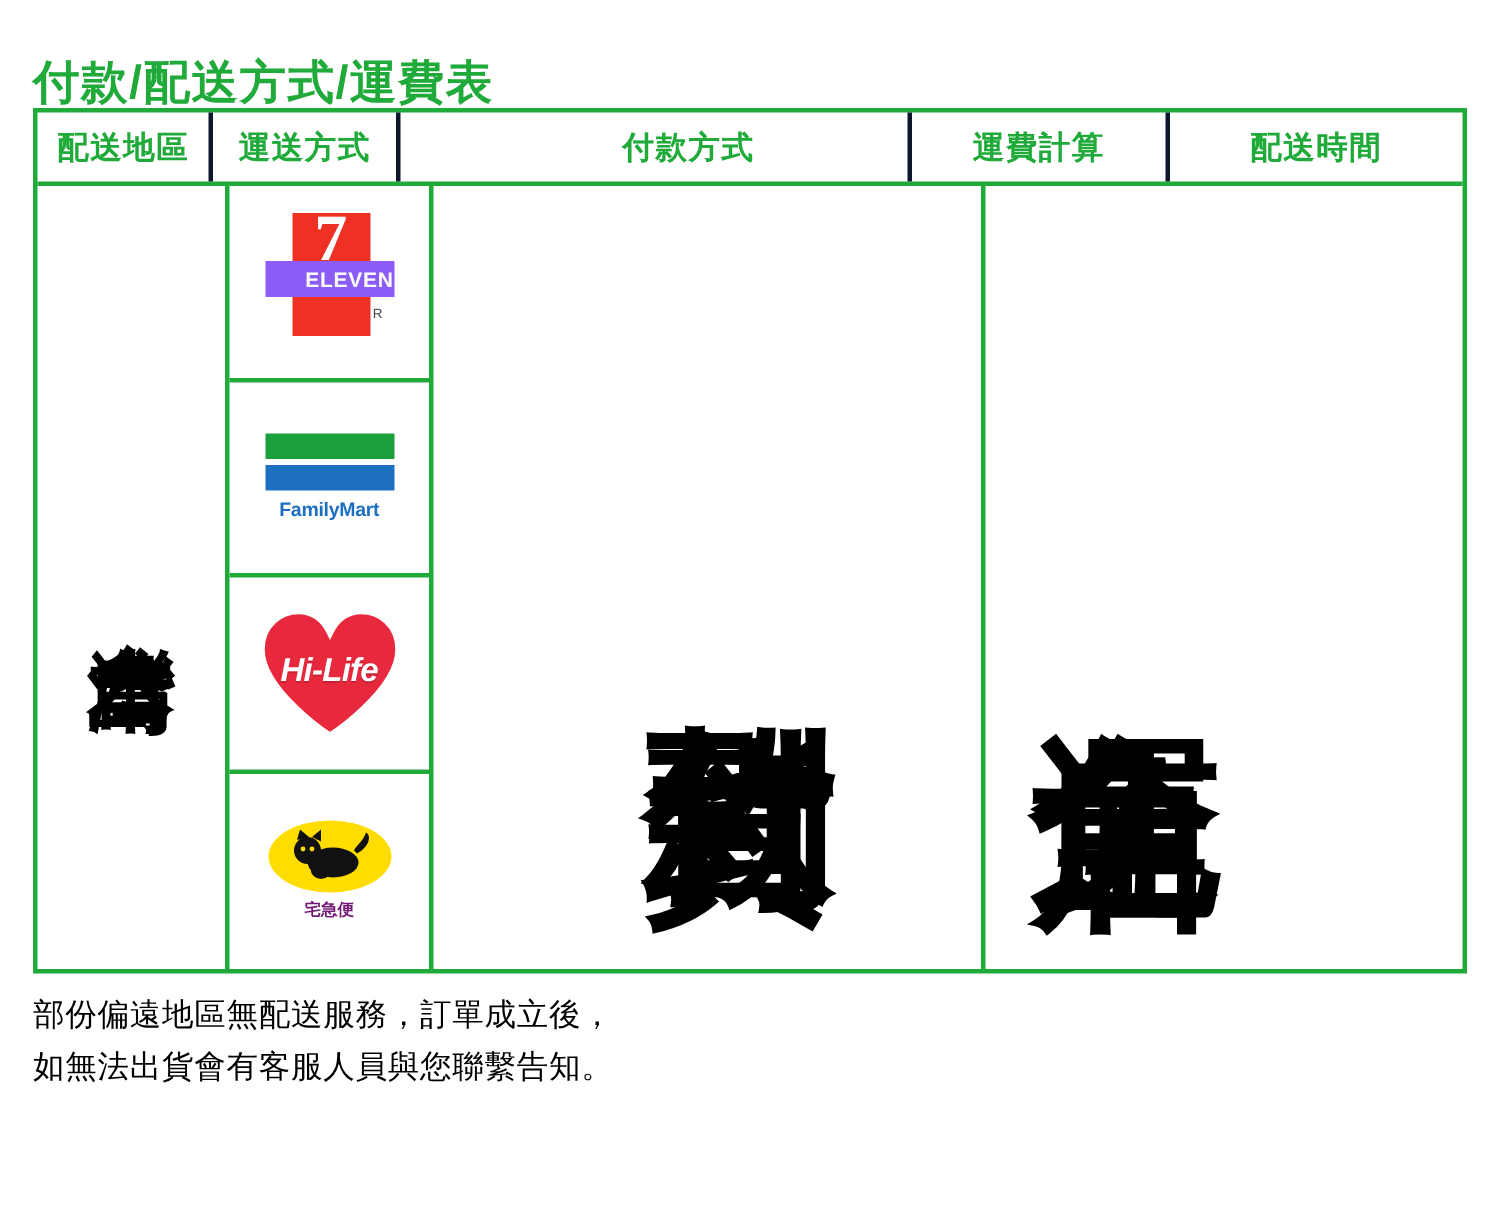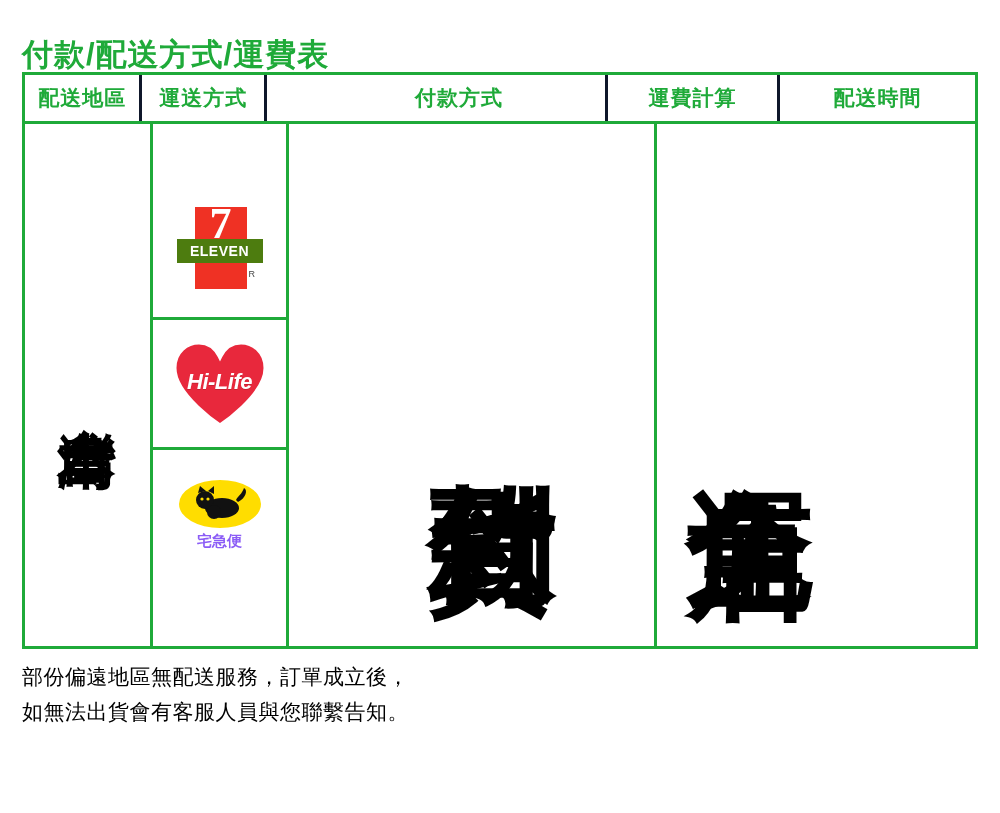--- a/index.html
+++ b/index.html
@@ -126,24 +126,24 @@
     font-size: 44px;
     font-weight: bold;
     font-family: "Liberation Serif", serif;
     text-align: center;
     line-height: 42px;
   }
   .seven-mid {
     position: absolute;
     left: 0; top: 32px;
     width: 86px; height: 24px;
-    background: #4d7c0f;
-    display: flex;
-    align-items: center;
-    justify-content: center;
+    background: #8b5cf6;
+    display: flex;
+    align-items: center;
+    justify-content: flex-end;
   }
   .seven-mid span {
     color: #ffffff;
     font-size: 14px;
     font-weight: bold;
     letter-spacing: 0.5px;
   }
   .seven-bot {
     position: absolute;
     left: 18px; top: 56px;
@@ -213,22 +213,22 @@
     width: 82px;
     height: 48px;
     border-radius: 50%;
     background: #ffdd00;
     display: flex;
     align-items: center;
     justify-content: center;
   }
   .cat-text {
     margin-top: 4px;
-    color: #8b5cf6;
-    font-size: 15px;
+    color: #701a75;
+    font-size: 11px;
     font-weight: bold;
     letter-spacing: 0px;
   }
 
   
   .big-vert {
     writing-mode: vertical-rl;
     text-orientation: upright;
     font-weight: bold;
     line-height: 0.98;
@@ -302,20 +302,30 @@
             <div class="seven-top"></div>
             <div class="seven-glyph">7</div>
             <div class="seven-mid">
               <span>ELEVEN</span>
             </div>
             <div class="seven-bot"></div>
             <div class="seven-r">R</div>
           </div>
         </div>
 
+        <div class="carrier">
+          <div class="logo-family">
+            <div class="fam-bars">
+              <div class="fam-bar fam-green"></div>
+              <div class="fam-bar fam-white"></div>
+              <div class="fam-bar fam-blue"></div>
+            </div>
+            <div class="fam-text">FamilyMart</div>
+          </div>
+        </div>
 
         <div class="carrier">
           <div class="logo-hilife">
             <svg class="heart" viewBox="0 0 104 92">
               <path d="M52 88 C52 88 6 58 6 30 C6 13 19 4 31 4 C41 4 48 10 52 18 C56 10 63 4 73 4 C85 4 98 13 98 30 C98 58 52 88 52 88 Z" fill="#e8283c" stroke="#ffffff" stroke-width="5"></path>
             </svg>
             <div class="hilife-text">Hi-Life</div>
           </div>
         </div>
 

